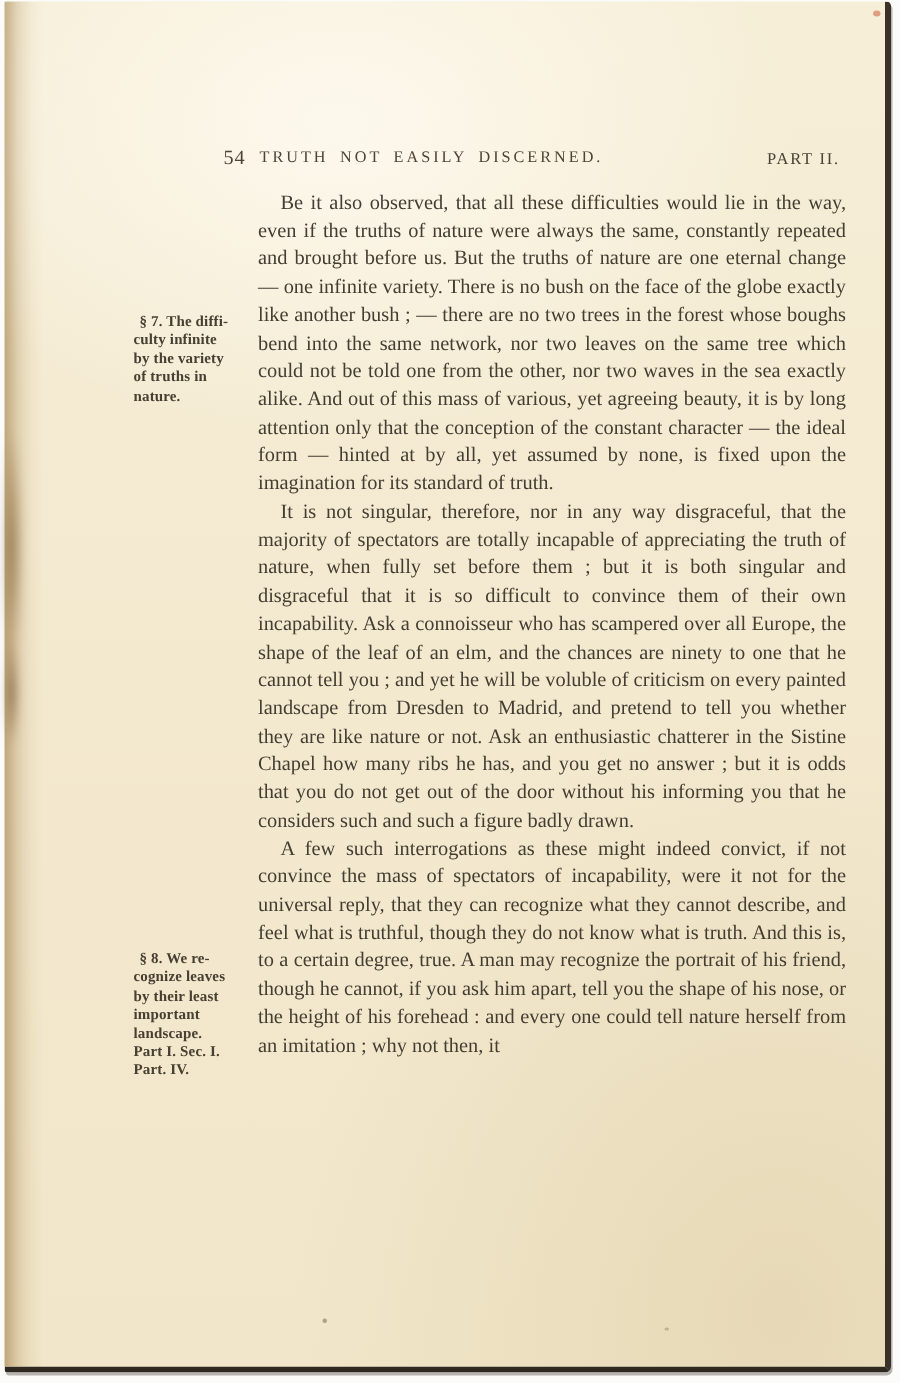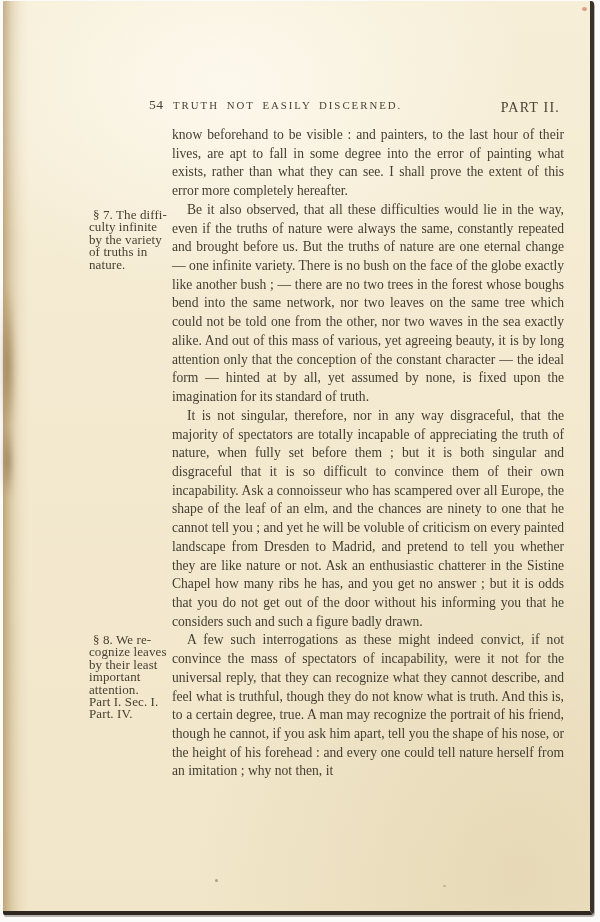--- a/index.html
+++ b/index.html
@@ -46,38 +46,39 @@
     font-size: 13.5px; letter-spacing: 0.5px;
   }
   .running-title {
     position: absolute; left: 170px; right: 30px; top: 2px;
     text-align: left;
     font-size: 10.8px; letter-spacing: 2px;
     word-spacing: 3px;
   }
   .part {
     position: absolute; right: 30px; top: 3px;
-    font-size: 14px; letter-spacing: 1.2px;
+    font-size: 11px; letter-spacing: 1.2px;
   }
 
   .bodytext {
     position: absolute; left: 169px; top: 125px; width: 392px;
     font-size: 13.6px; line-height: 18.72px;
     color: #433d32;
     text-align: justify;
     hyphens: none;
   }
   .bodytext p { margin: 0; }
   .bodytext p.indent { text-indent: 15px; }
 
   .note {
     position: absolute; width: 84px;
-    font-size: 13px; line-height: 12.4px;
+    font-size: 10px; line-height: 12.4px;
     color: #473f32;
     letter-spacing: 0.1px;
+    font-weight: bold;
   }
   .note .nline { display: block; }
   .note .nline:first-child { padding-left: 4px; }
   .note7 { left: 86px; top: 208px; }
   .note8 { left: 86px; top: 633px; }
 </style>
 </head>
 <body>
 
 <div class="scan">
@@ -101,25 +102,24 @@
       <span class="nline">by the variety</span>
       <span class="nline">of truths in</span>
       <span class="nline">nature.</span>
     </aside>
 
     <aside class="note note8">
       <span class="nline">§ 8. We re-</span>
       <span class="nline">cognize leaves</span>
       <span class="nline">by their least</span>
       <span class="nline">important</span>
-      <span class="nline">attention.</span>
+      <span class="nline">landscape.</span>
       <span class="nline">Part I. Sec. I.</span>
       <span class="nline">Part. IV.</span>
     </aside>
 
     <main class="bodytext">
-      <p>know beforehand to be visible : and painters, to the last hour of their lives, are apt to fall in some degree into the error of painting what exists, rather than what they can see. I shall prove the extent of this error more completely hereafter.</p>
       <p class="indent">Be it also observed, that all these difficulties would lie in the way, even if the truths of nature were always the same, constantly repeated and brought before us. But the truths of nature are one eternal change — one infinite variety. There is no bush on the face of the globe exactly like another bush ; — there are no two trees in the forest whose boughs bend into the same network, nor two leaves on the same tree which could not be told one from the other, nor two waves in the sea exactly alike. And out of this mass of various, yet agreeing beauty, it is by long attention only that the conception of the constant character — the ideal form — hinted at by all, yet assumed by none, is fixed upon the imagination for its standard of truth.</p>
       <p class="indent">It is not singular, therefore, nor in any way disgraceful, that the majority of spectators are totally incapable of appreciating the truth of nature, when fully set before them ; but it is both singular and disgraceful that it is so difficult to convince them of their own incapability. Ask a connoisseur who has scampered over all Europe, the shape of the leaf of an elm, and the chances are ninety to one that he cannot tell you ; and yet he will be voluble of criticism on every painted landscape from Dresden to Madrid, and pretend to tell you whether they are like nature or not. Ask an enthusiastic chatterer in the Sistine Chapel how many ribs he has, and you get no answer ; but it is odds that you do not get out of the door without his informing you that he considers such and such a figure badly drawn.</p>
       <p class="indent">A few such interrogations as these might indeed convict, if not convince the mass of spectators of incapability, were it not for the universal reply, that they can recognize what they cannot describe, and feel what is truthful, though they do not know what is truth. And this is, to a certain degree, true. A man may recognize the portrait of his friend, though he cannot, if you ask him apart, tell you the shape of his nose, or the height of his forehead : and every one could tell nature herself from an imitation ; why not then, it</p>
     </main>
   </div>
 </div>
 
 </body></html>

